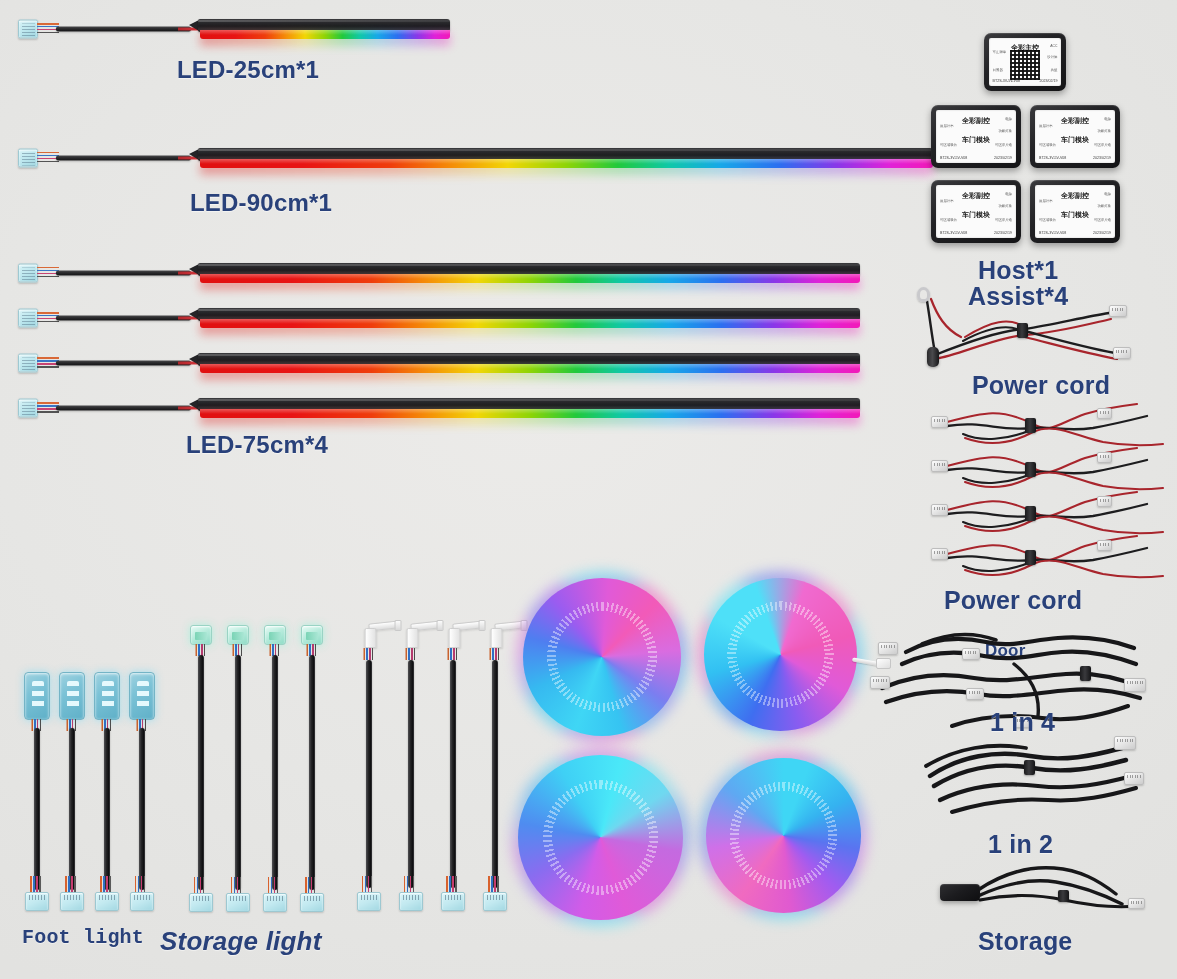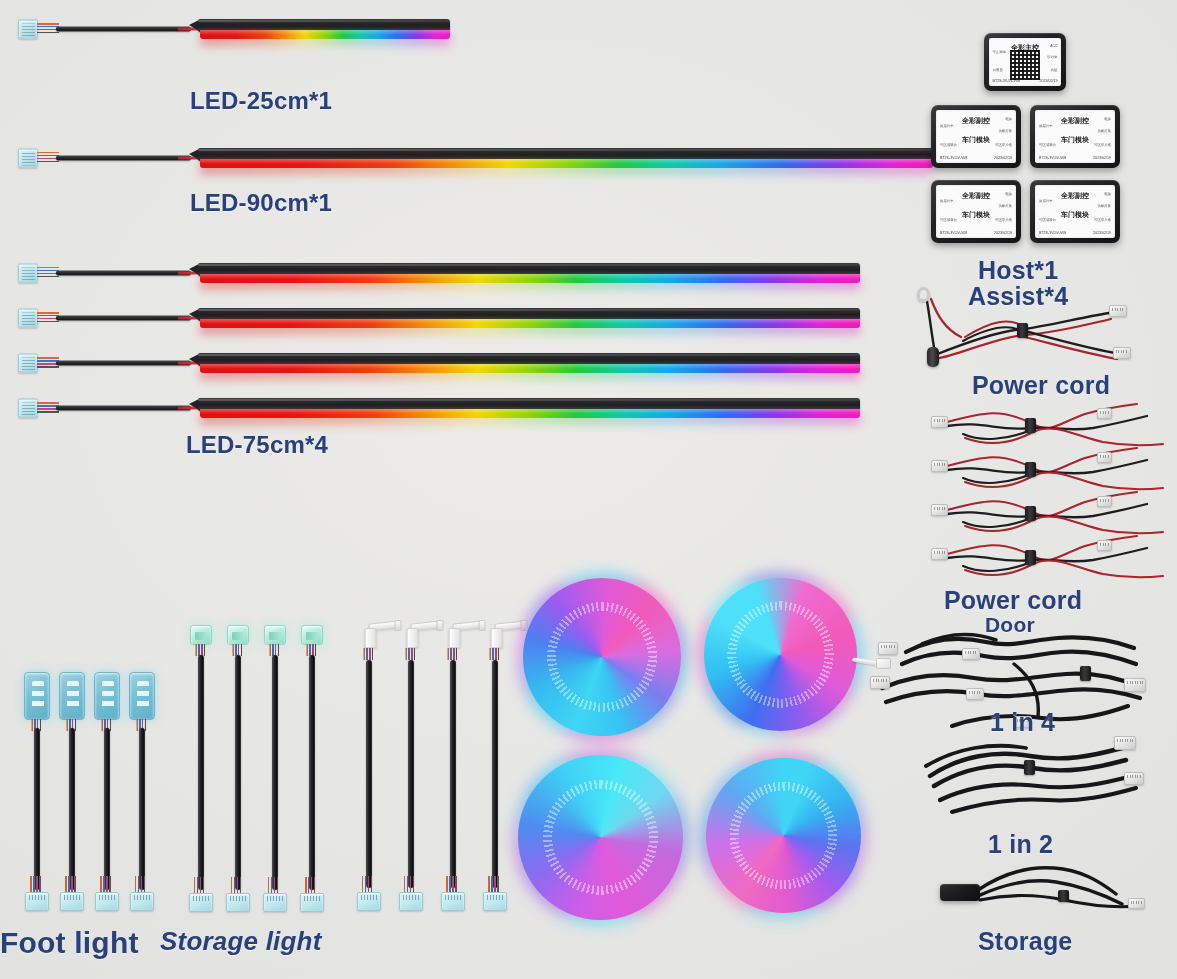--- a/index.html
+++ b/index.html
@@ -484,21 +484,21 @@
     <div class="led-pigtail-wires"></div>
     <div class="led-lead" style="left:38px; width:135px;"></div>
     <div class="led-lead-tip" style="left:160px; width:22px;"></div>
     <div class="led-bar-wrap" style="left:180px; width:252px;">
       <div class="led-bar-nose"></div>
       <div class="led-bar-body"></div>
       <div class="led-bar-halo"></div>
       <div class="led-bar-glow"></div>
     </div>
   </div>
-  <div class="caption" style="left:190px; top:56px; font-size:24px;margin-top:31px;">LED-25cm*1</div>
+  <div class="caption" style="left:177px; top:56px; font-size:24px;">LED-25cm*1</div>
 
   <div class="led-assembly" style="left:18px; top:143px; width:910px; height:30px;">
     <div class="led-connector"></div>
     <div class="led-pigtail-wires"></div>
     <div class="led-lead" style="left:38px; width:135px;"></div>
     <div class="led-lead-tip" style="left:160px; width:22px;"></div>
     <div class="led-bar-wrap" style="left:180px; width:735px;">
       <div class="led-bar-nose"></div>
       <div class="led-bar-body"></div>
       <div class="led-bar-halo"></div>
@@ -701,21 +701,21 @@
     <div class="wh-conn" style="left:172px; top:50px; width:15px; height:11px;"></div>
     <div class="wh-conn" style="left:172px; top:94px; width:15px; height:11px;"></div>
     <div class="wh-conn" style="left:172px; top:138px; width:15px; height:11px;"></div>
     <div class="tie-wrap" style="left:100px; top:16px;"></div>
     <div class="tie-wrap" style="left:100px; top:60px;"></div>
     <div class="tie-wrap" style="left:100px; top:104px;"></div>
     <div class="tie-wrap" style="left:100px; top:148px;"></div>
   </div>
 
   <div class="caption" style="left:944px; top:586px; font-size:25px;">Power cord</div>
-  <div class="caption" style="left:985px; top:613px; font-size:21px;">Door</div>
+  <div class="caption" style="left:985px; top:641px; font-size:17px;">Door</div>
 
   <div class="bundle" style="left:862px; top:630px; width:300px; height:120px;">
     <svg width="300" height="120" viewBox="0 0 300 120">
       <g fill="none" stroke="#171719" stroke-linecap="round">
         <path d="M44,22 C70,8 96,6 124,12 C150,18 168,10 196,8 C224,6 250,10 272,18" stroke-width="4.2"></path>
         <path d="M40,34 C66,22 94,20 122,26 C152,32 172,24 200,22 C228,20 252,26 274,34" stroke-width="4.2"></path>
         <path d="M20,58 C48,46 80,42 112,48 C146,54 172,46 204,44 C232,42 256,48 276,56" stroke-width="4.2"></path>
         <path d="M24,72 C52,62 84,58 116,64 C148,70 176,62 208,60 C234,58 258,62 278,68" stroke-width="4.2"></path>
         <path d="M60,14 C88,2 112,2 134,10" stroke-width="3.6"></path>
         <path d="M90,96 C120,86 150,84 180,88 C210,92 238,86 266,76" stroke-width="4"></path>
@@ -887,16 +887,16 @@
     <div class="hr-core"></div>
     <div class="hr-dots"></div>
   </div>
 
   <div class="horn-ring ring-d" style="left:706px; top:758px; width:155px; height:155px;">
     <div class="hr-blur"></div>
     <div class="hr-core"></div>
     <div class="hr-dots"></div>
   </div>
 
-  <div class="caption" style="left:0; top:926px; font-size:30px;">Foot light</div>
+  <div class="caption" style="left:22px; top:926px; font-size:20px;font-family:Liberation Mono, monospace;">Foot light</div>
   <div class="caption" style="left:160px; top:926px; font-size:26px;font-style:italic;">Storage light</div>
 
 </div>
 
 </body></html>

